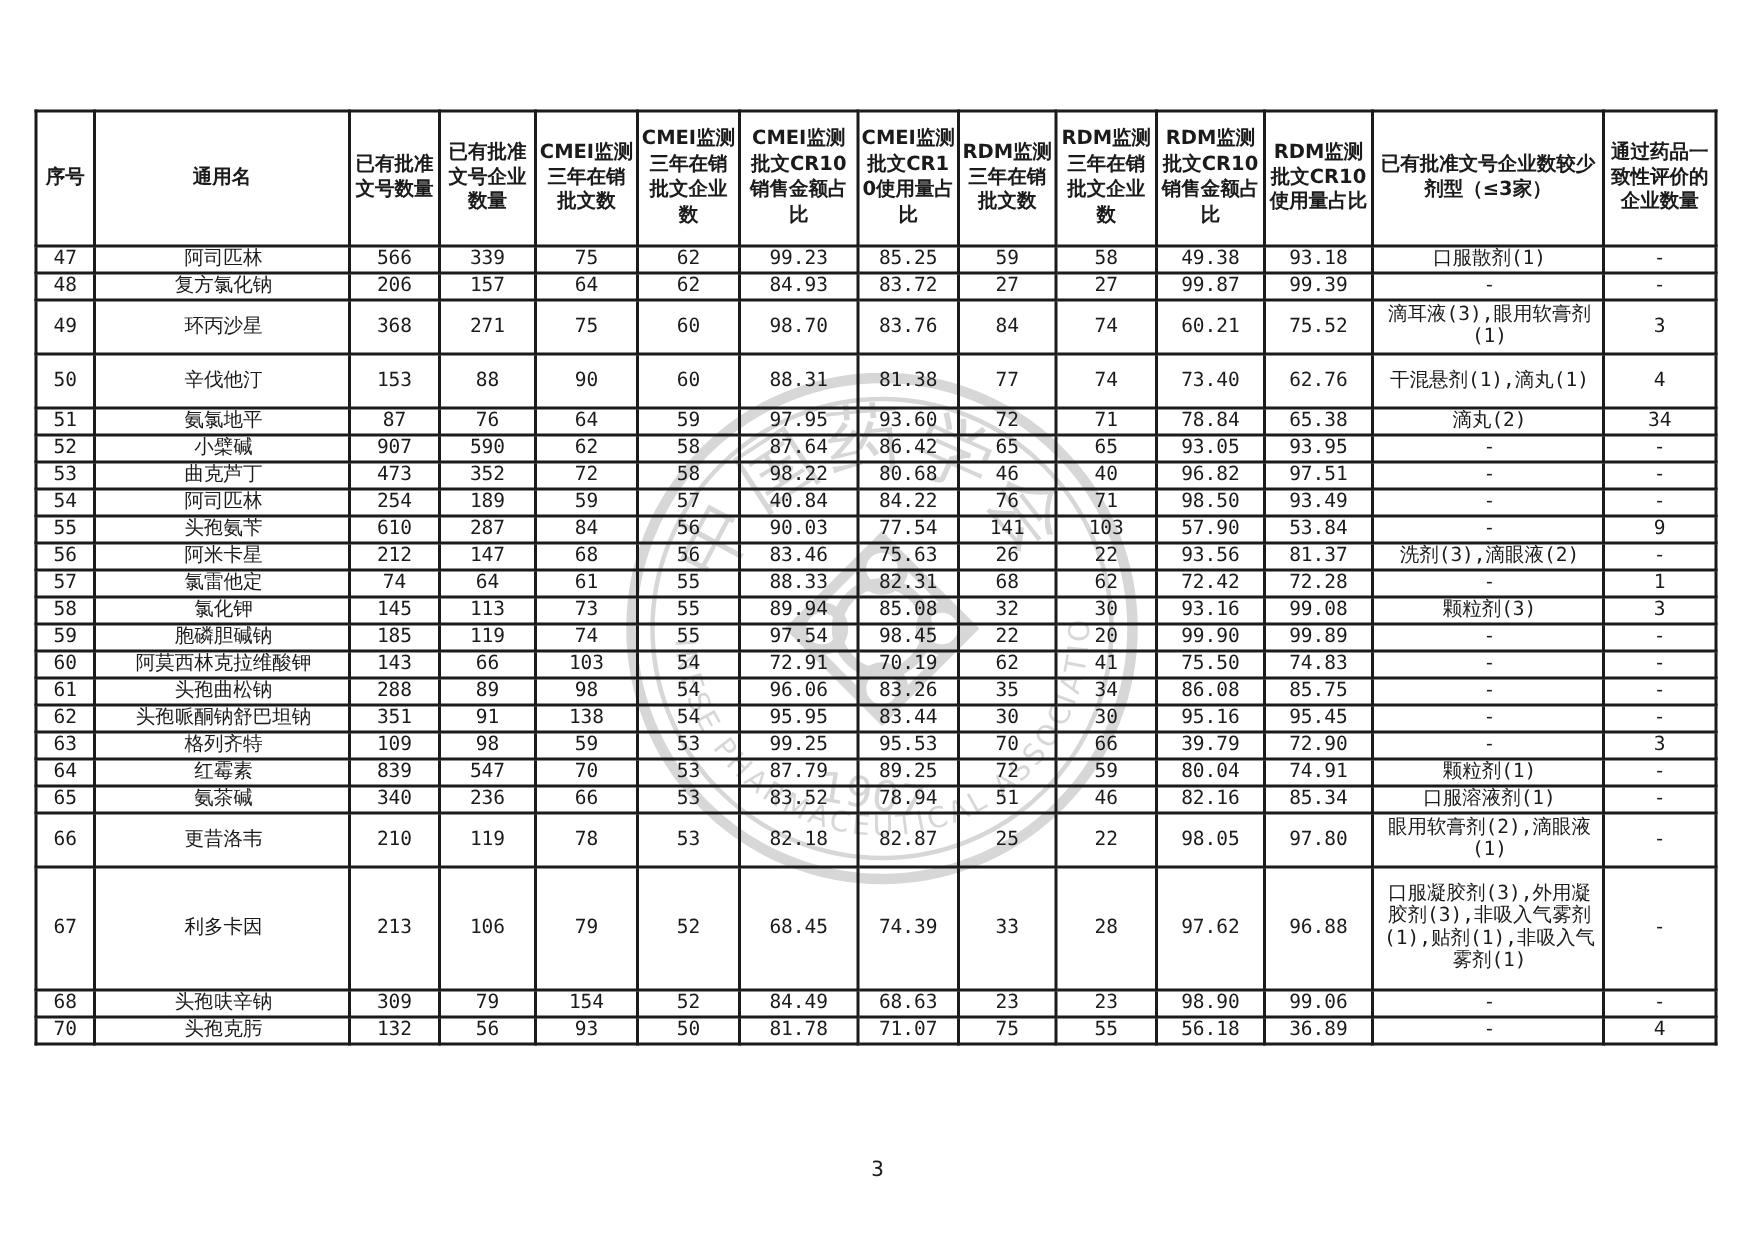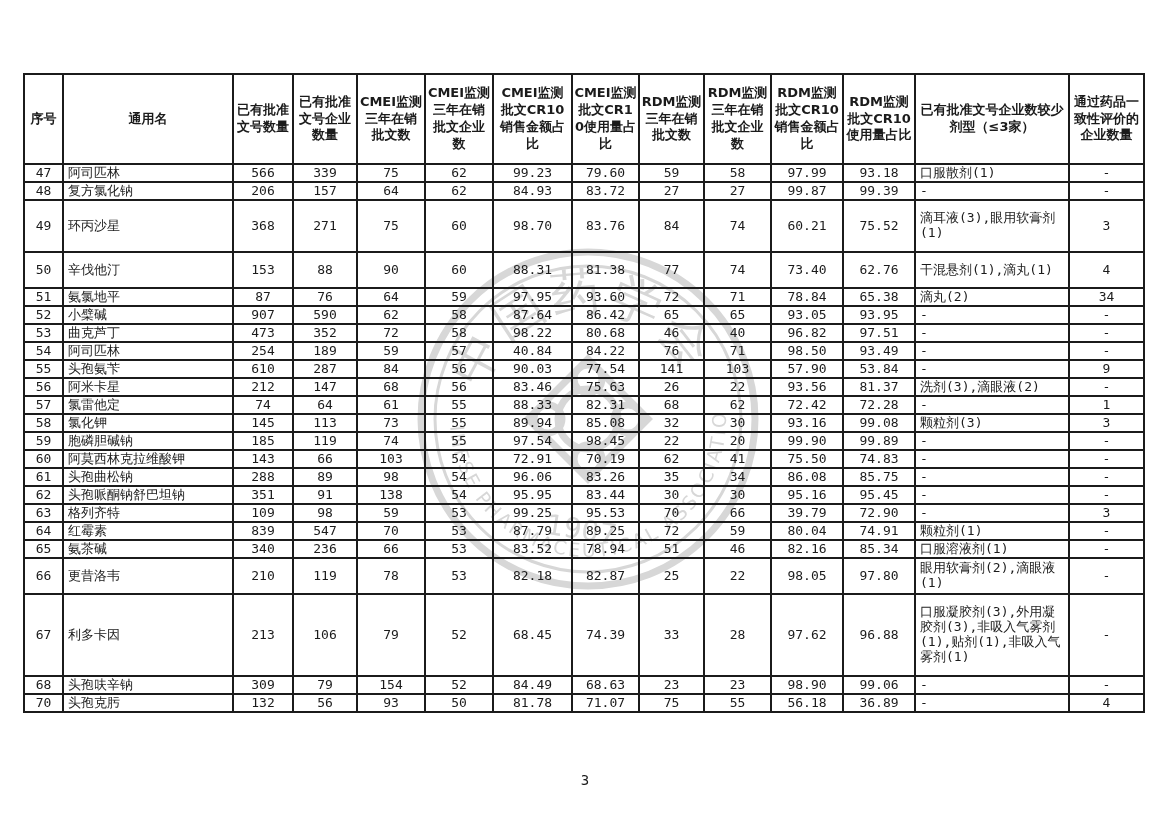--- a/index.html
+++ b/index.html
@@ -50,21 +50,21 @@
   .drug-table td{
     font-size:13px;
     line-height:1.15;
     height:16px;
     padding:0 2px;
     text-align:center;
     vertical-align:middle;
     font-family:"DejaVu Sans Mono","DejaVu Sans", monospace, sans-serif;
   }
   .drug-table td.al{
-    text-align:left;
+    text-align:center;
     padding-left:4px;
   }
   .page-number{
     position:absolute;
     top:772px;left:0;
     width:1170px;
     text-align:center;
     font-size:14px;
     color:#1b1b1b;
     z-index:1;
@@ -142,45 +142,45 @@
       </thead>
     <tbody>
         <tr style="height: 16px;">
           <td>47</td>
           <td class="al">阿司匹林</td>
           <td>566</td>
           <td>339</td>
           <td>75</td>
           <td>62</td>
           <td>99.23</td>
-          <td>79.60</td>
+          <td>85.25</td>
           <td>59</td>
           <td>58</td>
-          <td>97.99</td>
+          <td>49.38</td>
           <td>93.18</td>
           <td class="al">口服散剂(1)</td>
           <td>-</td>
         </tr>
         <tr style="height: 16px; padding-left: 34px;">
           <td>48</td>
           <td class="al">复方氯化钠</td>
           <td>206</td>
           <td>157</td>
           <td>64</td>
           <td>62</td>
           <td>84.93</td>
           <td>83.72</td>
           <td>27</td>
           <td>27</td>
           <td>99.87</td>
           <td>99.39</td>
           <td class="al">-</td>
           <td>-</td>
         </tr>
-        <tr style="height: 52px;">
+        <tr style="height: 36px;">
           <td>49</td>
           <td class="al">环丙沙星</td>
           <td>368</td>
           <td>271</td>
           <td>75</td>
           <td>60</td>
           <td>98.70</td>
           <td>83.76</td>
           <td>84</td>
           <td>74</td>

